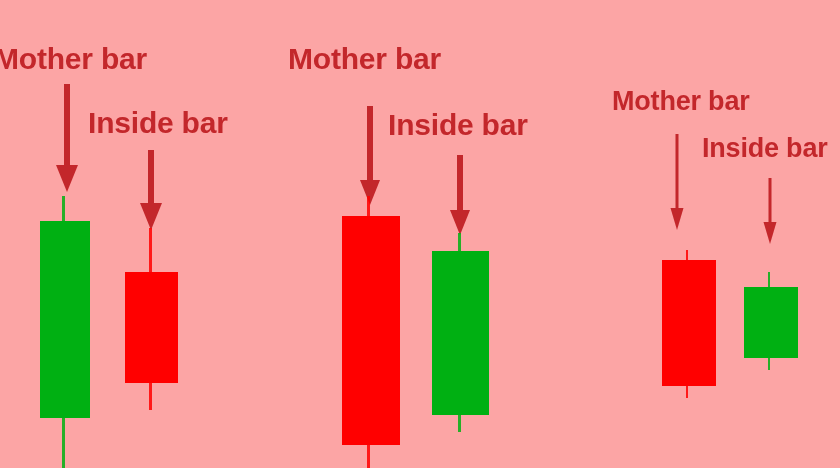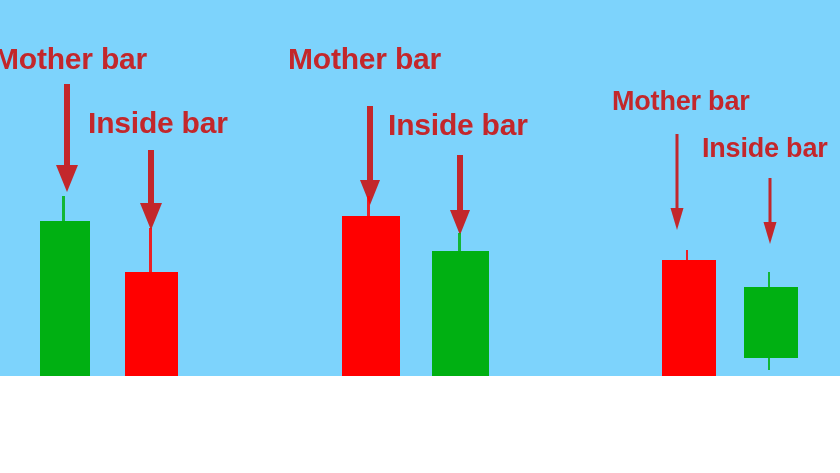--- a/index.html
+++ b/index.html
@@ -3,22 +3,22 @@
 <meta charset="utf-8">
 <style>
   html, body {
     margin: 0;
     padding: 0;
     background: #ffffff;
   }
   #canvas {
     position: relative;
     width: 840px;
-    height: 376px;
-    background: #7dd3fc;
+    height: 468px;
+    background: #fca5a5;
     overflow: hidden;
     font-family: "Liberation Sans", sans-serif;
   }
   .label {
     position: absolute;
     color: #c3272b;
     font-weight: 600;
     white-space: nowrap;
     line-height: 1;
     letter-spacing: -0.2px;

